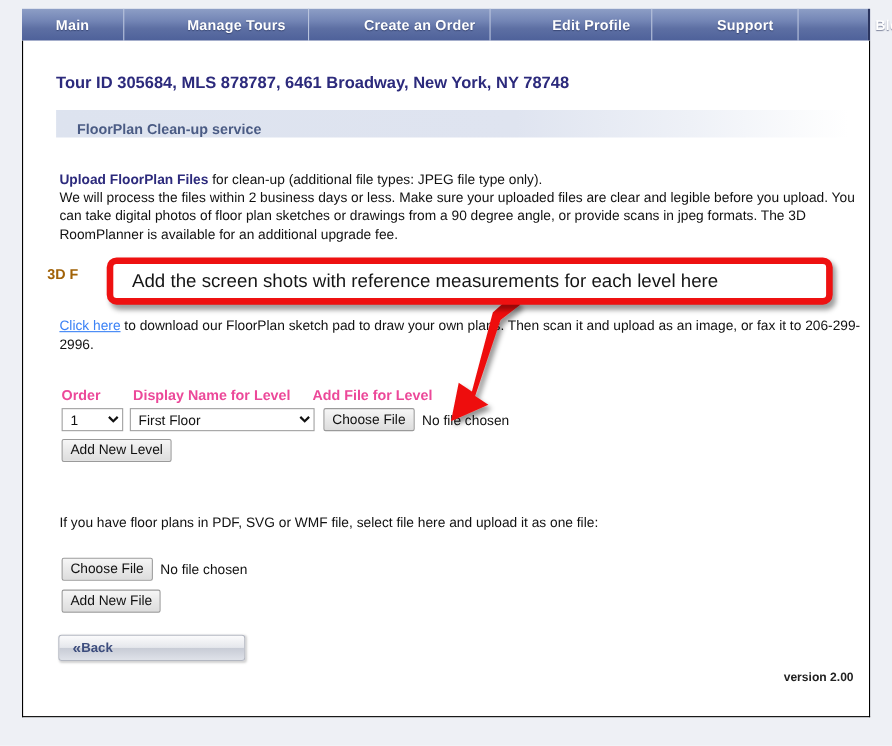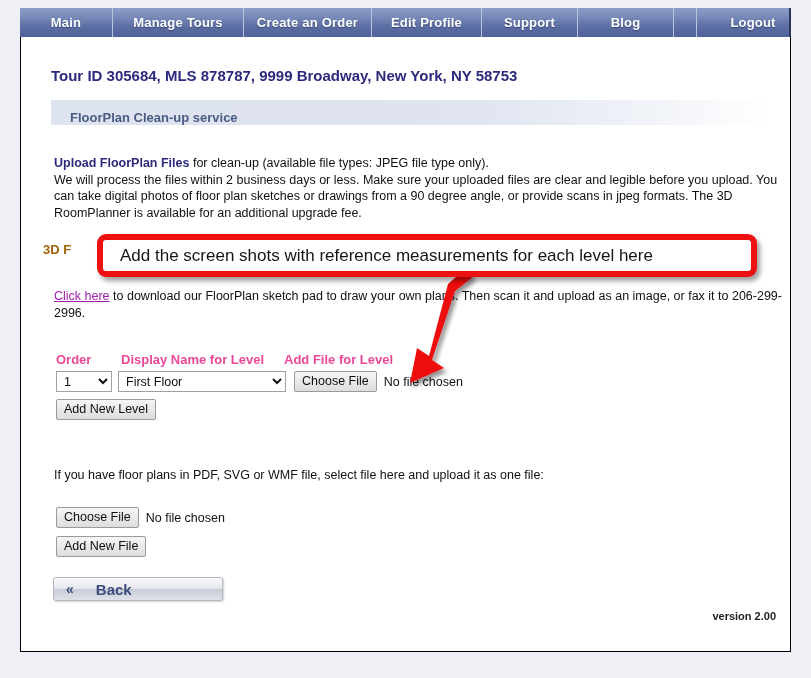--- a/index.html
+++ b/index.html
@@ -19,20 +19,21 @@
   #nav {
     position: absolute;
     left: 20px;
     top: 8px;
     width: 771px;
     height: 29px;
     display: flex;
     background: linear-gradient(to bottom, #8d9ec6 0%, #7385b5 38%, #5d6fa3 62%, #4e619a 100%);
     border-right: 2px solid #2b3560;
     box-sizing: border-box;
+    gap: 37px;
   }
   .nav-item {
     flex: 0 0 auto;
     display: flex;
     align-items: center;
     justify-content: center;
     color: #ffffff;
     font-size: 13px;
     font-weight: bold;
     letter-spacing: .2px;
@@ -112,21 +113,21 @@
     color: #a16207;
     white-space: nowrap;
   }
 
   #download-note {
     left: 33px;
     top: 251px;
     width: 730px;
   }
   #download-note a {
-    color: #a21caf;
+    color: #3b82f6;
   }
 
   
   #level-form { position: absolute; left: 35px; top: 315px; }
   .col-heads {
     display: flex;
     font-size: 13px;
     font-weight: bold;
     color: #ec4899;
     margin-bottom: 4px;
@@ -205,22 +206,21 @@
     cursor: pointer;
     box-shadow: 1px 1px 2px rgba(0,0,0,.18);
   }
   #back-chevron {
     margin-left: 12px;
     font-size: 14px;
     font-weight: bold;
     color: #3d4d7d;
   }
   #back-label {
-    margin-left: 22px;
-    font-size: 15px;
+    font-size: 12px;
     font-weight: bold;
     color: #3d4d7d;
   }
 
   #version {
     position: absolute;
     right: 14px;
     top: 573px;
     font-size: 11px;
     font-weight: bold;
@@ -265,28 +265,28 @@
     <div class="nav-item" style="width: 128px;">Create an Order</div>
     <div class="nav-item" style="width: 110px;">Edit Profile</div>
     <div class="nav-item" style="width: 96px;">Support</div>
     <div class="nav-item" style="width: 96px;">Blog</div>
     <div class="nav-item" style="width: 23px;"></div>
     <div class="nav-item" style="width: 112px;">Logout</div>
   </div>
 
 <div id="page">
 
-  <div id="page-title">Tour ID 305684, MLS 878787, 9999 Broadway, New York, NY 58753</div>
+  <div id="page-title">Tour ID 305684, MLS 878787, 6461 Broadway, New York, NY 78748</div>
 
   <div id="section-header">
     <span id="section-header-label">FloorPlan Clean-up service</span>
   </div>
 
   <div id="intro" class="body-text">
-    <span class="intro-lead">Upload FloorPlan Files</span><span> for clean-up (available file types: JPEG file type only).</span><br>
+    <span class="intro-lead">Upload FloorPlan Files</span><span> for clean-up (additional file types: JPEG file type only).</span><br>
     <span>We will process the files within 2 business days or less. Make sure your uploaded files are clear and legible before you upload. You can take digital photos of floor plan sketches or drawings from a 90 degree angle, or provide scans in jpeg formats. The 3D RoomPlanner is available for an additional upgrade fee.</span>
   </div>
 
   <div id="threed-label">3D F</div>
 
   <div id="download-note" class="body-text">
     <a href="#">Click here</a><span> to download our FloorPlan sketch pad to draw your own plans. Then scan it and upload as an image, or fax it to 206-299-2996.</span>
   </div>
 
   <div id="level-form">

